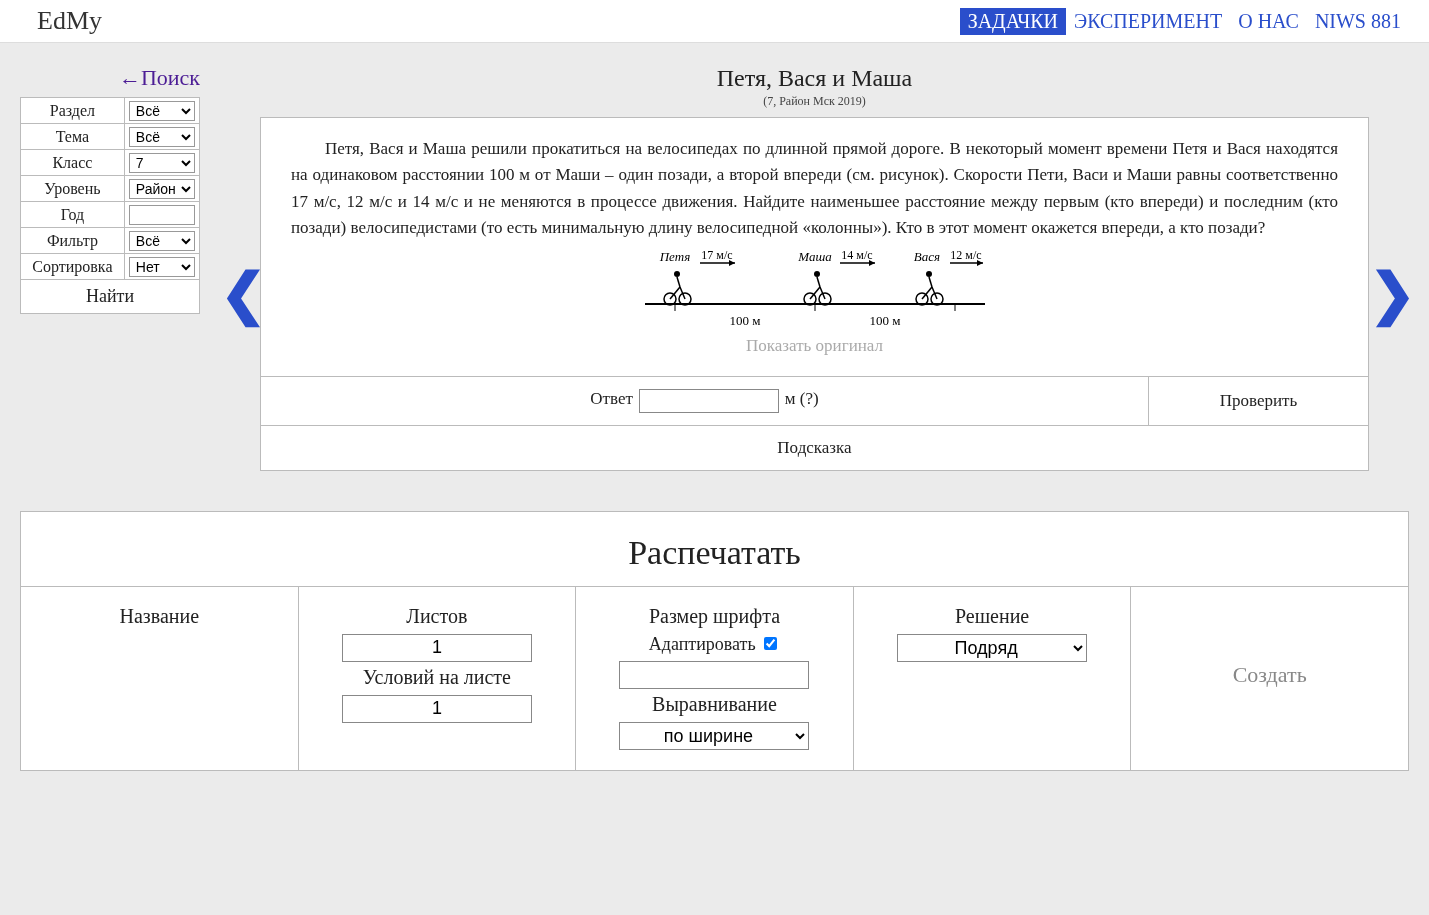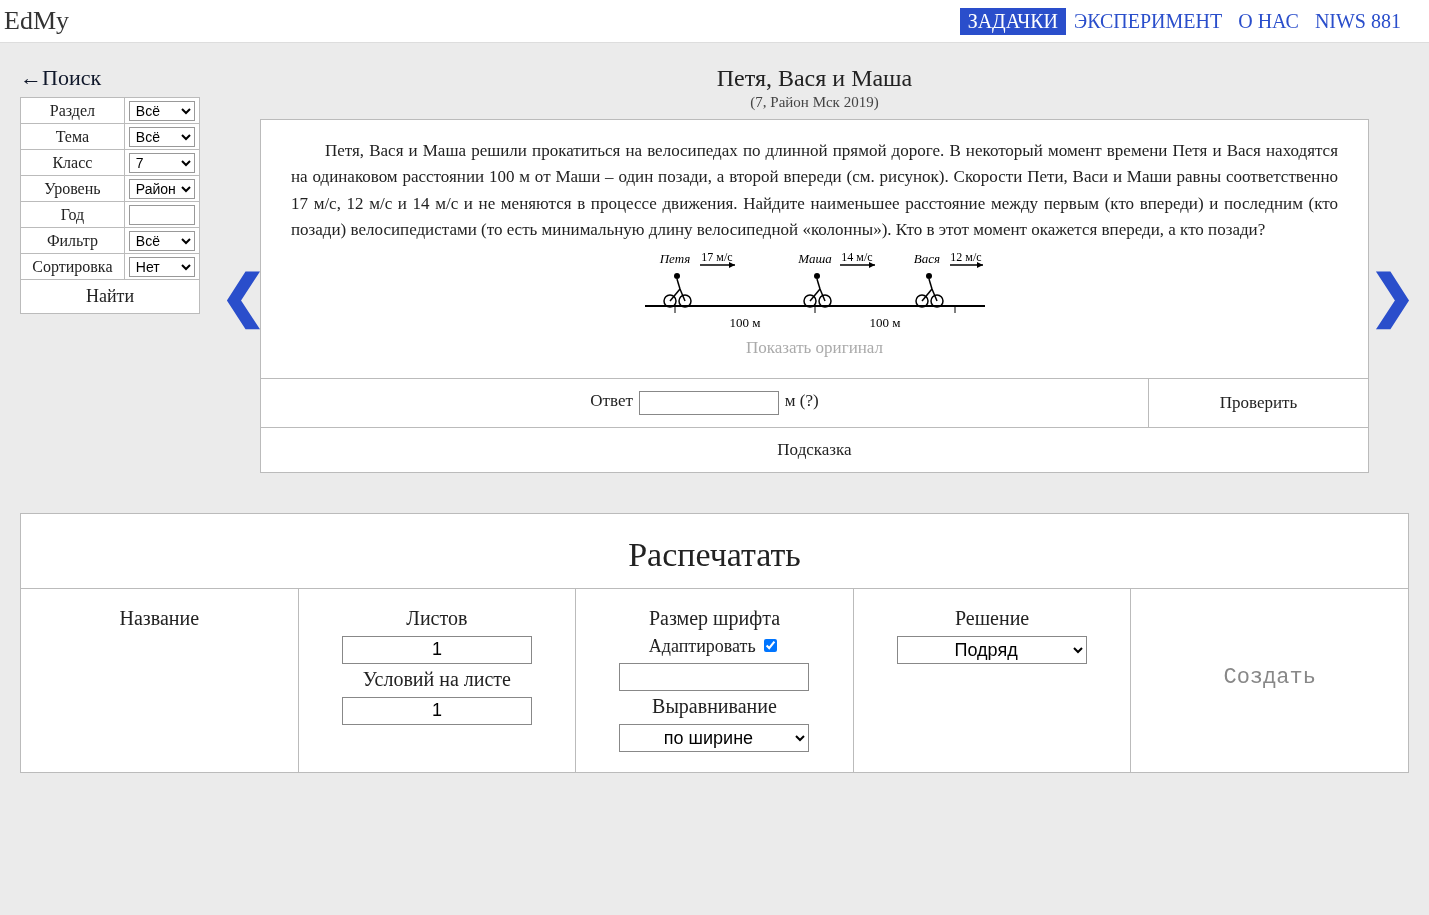--- a/index.html
+++ b/index.html
@@ -7,21 +7,21 @@
     margin: 0;
     font-family: Georgia, "Times New Roman", serif;
     background: #ebebeb;
     color: #222;
   }
   
   .header {
     background: #fff;
     display: flex;
     align-items: center;
-    padding: 6px 20px 6px 4px;
+    padding: 6px 20px 6px 37px;
     border-bottom: 1px solid #ddd;
   }
   .brand {
     font-size: 26px;
     color: #333;
   }
   .nav {
     margin-left: auto;
     display: flex;
     gap: 0;
@@ -42,23 +42,23 @@
     display: flex;
     align-items: flex-start;
     padding: 14px 0 0 0;
   }
   .sidebar {
     width: 210px;
     padding: 0 10px 0 20px;
   }
   .sidebar-title {
     font-size: 22px;
-    color: #0f172a;
+    color: #4c1d95;
     margin: 8px 0 6px 0;
-    text-align: left;
+    text-align: right;
   }
   .search-table {
     width: 100%;
     border-collapse: collapse;
     background: #fff;
     font-size: 16px;
   }
   .search-table td {
     border: 1px solid #bbb;
     padding: 2px 4px;
@@ -86,21 +86,21 @@
     padding: 0 20px 0 10px;
     position: relative;
   }
   .prob-title {
     text-align: center;
     font-size: 24px;
     margin: 8px 0 2px 0;
   }
   .prob-sub {
     text-align: center;
-    font-size: 15px;
+    font-size: 12px;
     color: #444;
     margin-bottom: 8px;
   }
   .prob-wrap {
     display: flex;
     align-items: center;
   }
   .arrow {
     font-size: 56px;
     color: #2a4ecb;
@@ -182,21 +182,21 @@
     display: flex;
     border-top: 1px solid #bbb;
   }
   .print-col {
     flex: 1;
     border-right: 1px solid #bbb;
     padding: 14px 10px 20px 10px;
     text-align: center;
     font-size: 20px;
   }
-  .print-col:last-child { border-right: none; font-family: Liberation Mono, monospace; }
+  .print-col:last-child { border-right: none; }
   .print-col .lbl { margin: 4px 0 6px 0; }
   .print-col select, .print-col input.val {
     font-family: Arial, sans-serif;
     font-size: 18px;
     height: 28px;
     border: 1px solid #888;
     text-align: center;
     background:#fff;
   }
   .print-col select.wide { width: 190px; }

